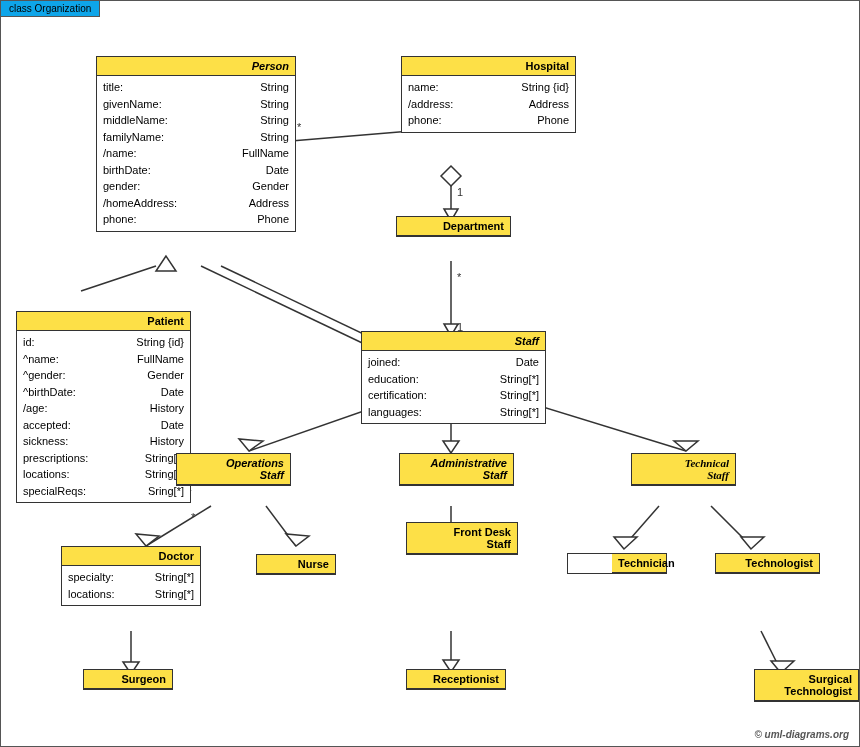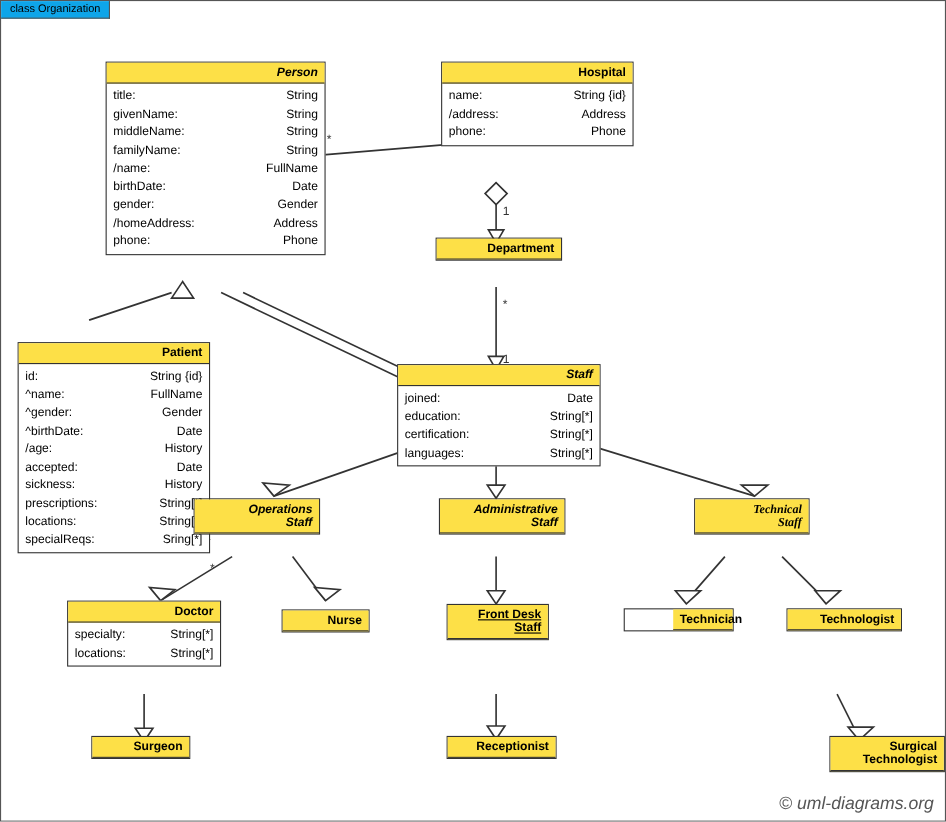--- a/index.html
+++ b/index.html
@@ -65,23 +65,24 @@
       top: 0;
       left: 0;
       width: 860px;
       height: 747px;
       pointer-events: none;
     }
     .copyright {
       position: absolute;
       bottom: 6px;
       right: 10px;
-      font-size: 16px;
+      font-size: 10px;
       color: #555;
       font-style: italic;
+      font-weight: bold;
     }
     .multiplicity {
       position: absolute;
       font-size: 11px;
       color: #333;
     }
   </style>
 </head>
 <body>
 
@@ -313,21 +314,21 @@
           <span class="attr-name">locations:</span>
           <span class="attr-type">String[*]</span>
         </div>
     </div>
   </div>
 
   <div class="uml-class" style="left:255px; top:553px; width:80px;">
     <div class="class-header normal">Nurse</div>
   </div>
 
-  <div class="uml-class" style="left:405px; top:548px; width:93px;text-decoration:underline;">
+  <div class="uml-class" style="left:405px; top:521px; width:112px;">
     <div class="class-header normal">Front Desk<br>Staff</div>
   </div>
 
   <div class="uml-class" style="left:566px; top:552px; width:100px;padding-left:44px;">
     <div class="class-header normal">Technician</div>
   </div>
 
   <div class="uml-class" style="left:714px; top:552px; width:105px;">
     <div class="class-header normal">Technologist</div>
   </div>

